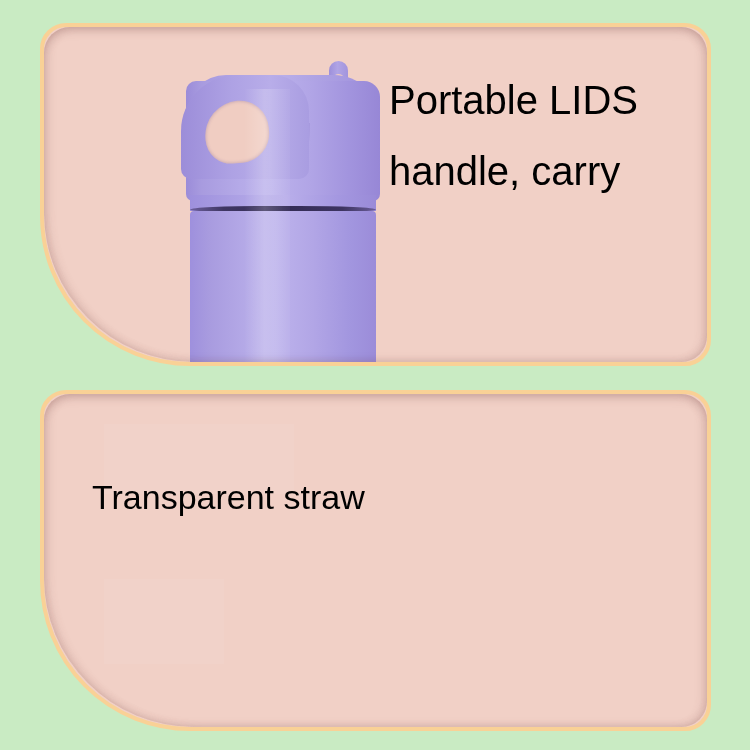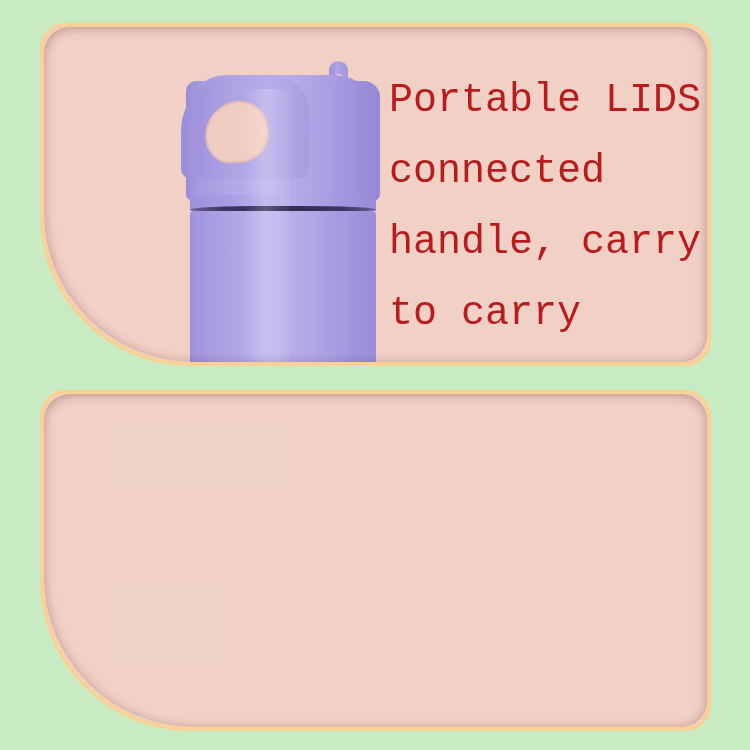--- a/index.html
+++ b/index.html
@@ -63,24 +63,23 @@
   
   .patch {
     position: absolute;
     background: rgba(255, 255, 255, 0.055);
     pointer-events: none;
   }
 
   
   .copy {
     position: absolute;
-    color: #b91c1c;
+    color: #000000;
     font-weight: 400;
     letter-spacing: 0px;
-    font-family: Liberation Mono, monospace;
   }
 
   .copy-1 {
     left: 345px;
     top: 38px;
     width: 320px;
     font-size: 40px;
     line-height: 71px;
   }
 
@@ -303,32 +302,31 @@
       <div class="lid-handle"></div>
       <div class="handle-hole"></div>
       <div class="bottle-collar"></div>
       <div class="bottle-seam"></div>
       <div class="bottle-body"></div>
       <div class="bottle-gloss"></div>
     </div>
 
     <div class="copy copy-1">
       <span class="line">Portable LIDS</span>
-      <span class="line">connected</span>
       <span class="line">handle, carry</span>
-      <span class="line">to carry</span>
     </div>
 
     <div class="panel-inner-shade"></div>
   </div>
 
   <div class="panel panel-2">
 
     <div class="patch" style="left:60px; top:30px; width:190px; height:70px;"></div>
     <div class="patch" style="left:60px; top:185px; width:120px; height:85px;"></div>
 
     <div class="copy copy-2">
+      <span class="line">Transparent straw</span>
     </div>
 
     <div class="panel-inner-shade"></div>
   </div>
 
 </div>
 
 </body></html>

